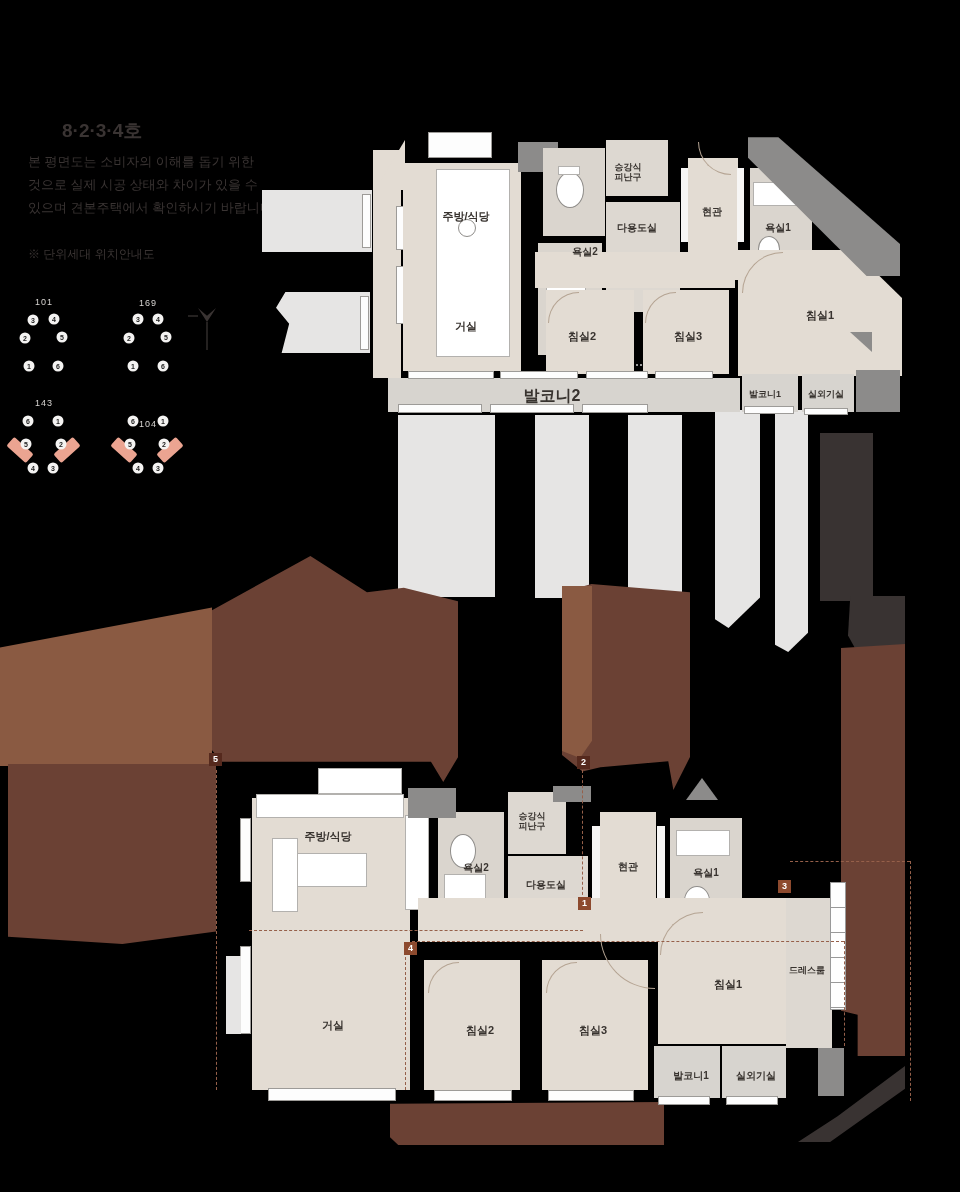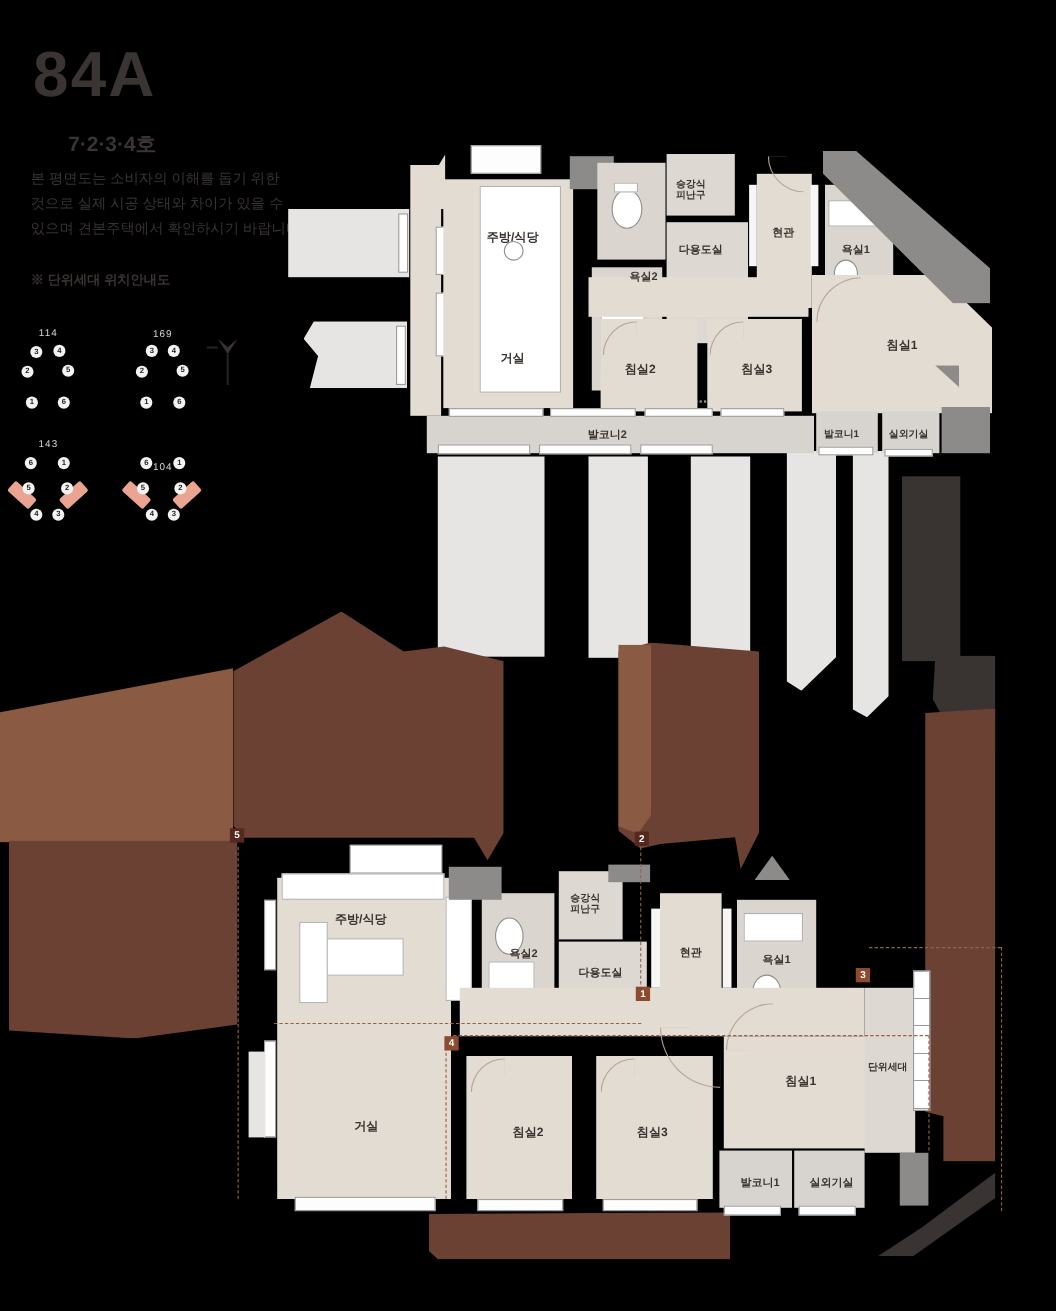--- a/index.html
+++ b/index.html
@@ -27,26 +27,25 @@
   .circ{width:11px;height:11px;border-radius:50%;background:#f4f3f2;color:#1c1c1c;
         font-size:7px;font-weight:bold;text-align:center;line-height:11px;transform:translate(-50%,-50%);}
   .hl{width:26px;height:12px;background:#eba491;border-radius:2px;transform:translate(-50%,-50%);}
   .badge{width:13px;height:13px;color:#fff;font-size:9px;font-weight:bold;text-align:center;line-height:13px;}
 </style>
 </head>
 <body>
 
 <div id="canvas">
 
-  <div class="abs ttl" style="left:30px;top:34px;font-size:58px;font-weight:bold;letter-spacing:2px;">84A</div>
-  <div class="abs ttl" style="left:62px;top:118px;font-size:19px;font-weight:bold;">7·2·3·4호</div>
+  <div class="abs ttl" style="left:62px;top:118px;font-size:19px;font-weight:bold;">8·2·3·4호</div>
   <div class="abs ttl" style="left:28px;top:153px;font-size:13px;text-align:right;">본 평면도는 소비자의 이해를 돕기 위한</div>
   <div class="abs ttl" style="left:28px;top:176px;font-size:13px;">것으로 실제 시공 상태와 차이가 있을 수</div>
   <div class="abs ttl" style="left:28px;top:199px;font-size:13px;">있으며 견본주택에서 확인하시기 바랍니다.</div>
-  <div class="abs ttl" style="left:28px;top:246px;font-size:12px;font-weight:bold;">※ 단위세대 위치안내도</div>
+  <div class="abs ttl" style="left:28px;top:246px;font-size:12px;">※ 단위세대 위치안내도</div>
 
   <div class="abs" style="left:198px;top:308px;width:18px;height:14px;background:#393332;clip-path:polygon(0 0,50% 55%,100% 0,50% 100%);"></div>
   <div class="abs" style="left:206px;top:322px;width:2px;height:28px;background:#242120;"></div>
   <div class="abs" style="left:188px;top:315px;width:10px;height:2px;background:#242120;"></div>
 
   <div class="abs lbar" style="left:398px;top:415px;width:97px;height:182px;"></div>
   <div class="abs lbar" style="left:535px;top:415px;width:54px;height:183px;"></div>
   <div class="abs lbar" style="left:628px;top:415px;width:54px;height:182px;"></div>
   <div class="abs lbar" style="left:715px;top:410px;width:45px;height:218px;clip-path:polygon(0 0,100% 0,100% 86%,30% 100%,0 96%);"></div>
   <div class="abs lbar" style="left:775px;top:410px;width:33px;height:242px;clip-path:polygon(0 0,100% 0,100% 92%,40% 100%,0 97%);"></div>
@@ -185,43 +184,43 @@
       <div class="abs rlabel" style="left: 466px; top: 326px; font-size: 11px;">거실</div>
       <div class="abs rlabel" style="left: 585px; top: 252px; font-size: 10px;">욕실2</div>
       <div class="abs rlabel" style="left: 637px; top: 228px; font-size: 10px;">다용도실</div>
       <div class="abs rlabel" style="left: 628px; top: 172px; font-size: 9px;">승강식
 피난구</div>
       <div class="abs rlabel" style="left: 712px; top: 212px; font-size: 10px;">현관</div>
       <div class="abs rlabel" style="left: 778px; top: 228px; font-size: 10px;">욕실1</div>
       <div class="abs rlabel" style="left: 820px; top: 315px; font-size: 11px;">침실1</div>
       <div class="abs rlabel" style="left: 582px; top: 336px; font-size: 11px;">침실2</div>
       <div class="abs rlabel" style="left: 688px; top: 336px; font-size: 11px;">침실3</div>
-      <div class="abs rlabel" style="left: 552px; top: 396px; font-size: 10px;">발코니2</div>
+      <div class="abs rlabel" style="left: 552px; top: 396px; font-size: 16px;">발코니2</div>
       <div class="abs rlabel" style="left: 765px; top: 394px; font-size: 9px;">발코니1</div>
       <div class="abs rlabel" style="left: 826px; top: 394px; font-size: 9px;">실외기실</div>
       <div class="abs rlabel" style="left: 328px; top: 836px; font-size: 11px;">주방/식당</div>
       <div class="abs rlabel" style="left: 333px; top: 1025px; font-size: 11px;">거실</div>
       <div class="abs rlabel" style="left: 480px; top: 1030px; font-size: 11px;">침실2</div>
       <div class="abs rlabel" style="left: 593px; top: 1030px; font-size: 11px;">침실3</div>
       <div class="abs rlabel" style="left: 728px; top: 984px; font-size: 11px;">침실1</div>
-      <div class="abs rlabel" style="left: 807px; top: 970px; font-size: 9px;">단위세대</div>
+      <div class="abs rlabel" style="left: 807px; top: 970px; font-size: 9px;">드레스룸</div>
       <div class="abs rlabel" style="left: 628px; top: 867px; font-size: 10px;">현관</div>
       <div class="abs rlabel" style="left: 706px; top: 873px; font-size: 10px;">욕실1</div>
       <div class="abs rlabel" style="left: 476px; top: 868px; font-size: 10px;">욕실2</div>
       <div class="abs rlabel" style="left: 546px; top: 885px; font-size: 10px;">다용도실</div>
       <div class="abs rlabel" style="left: 532px; top: 821px; font-size: 9px;">승강식
 피난구</div>
       <div class="abs rlabel" style="left: 691px; top: 1076px; font-size: 10px;">발코니1</div>
       <div class="abs rlabel" style="left: 756px; top: 1076px; font-size: 10px;">실외기실</div>
       <div class="abs badge" style="left: 209px; top: 753px; background: rgb(85, 41, 29);">5</div>
       <div class="abs badge" style="left: 577px; top: 756px; background: rgb(85, 41, 29);">2</div>
       <div class="abs badge" style="left: 578px; top: 897px; background: rgb(141, 74, 46);">1</div>
       <div class="abs badge" style="left: 778px; top: 880px; background: rgb(141, 74, 46);">3</div>
       <div class="abs badge" style="left: 404px; top: 942px; background: rgb(141, 74, 46);">4</div>
-      <div class="abs diaglabel" style="left: 44px; top: 302px;">114</div>
+      <div class="abs diaglabel" style="left: 44px; top: 302px;">101</div>
       <div class="abs circ" style="left: 33px; top: 320px;">3</div>
       <div class="abs circ" style="left: 54px; top: 319px;">4</div>
       <div class="abs circ" style="left: 25px; top: 338px;">2</div>
       <div class="abs circ" style="left: 62px; top: 337px;">5</div>
       <div class="abs circ" style="left: 29px; top: 366px;">1</div>
       <div class="abs circ" style="left: 58px; top: 366px;">6</div>
       <div class="abs diaglabel" style="left: 148px; top: 303px;">169</div>
       <div class="abs circ" style="left: 138px; top: 319px;">3</div>
       <div class="abs circ" style="left: 158px; top: 319px;">4</div>
       <div class="abs circ" style="left: 129px; top: 338px;">2</div>

